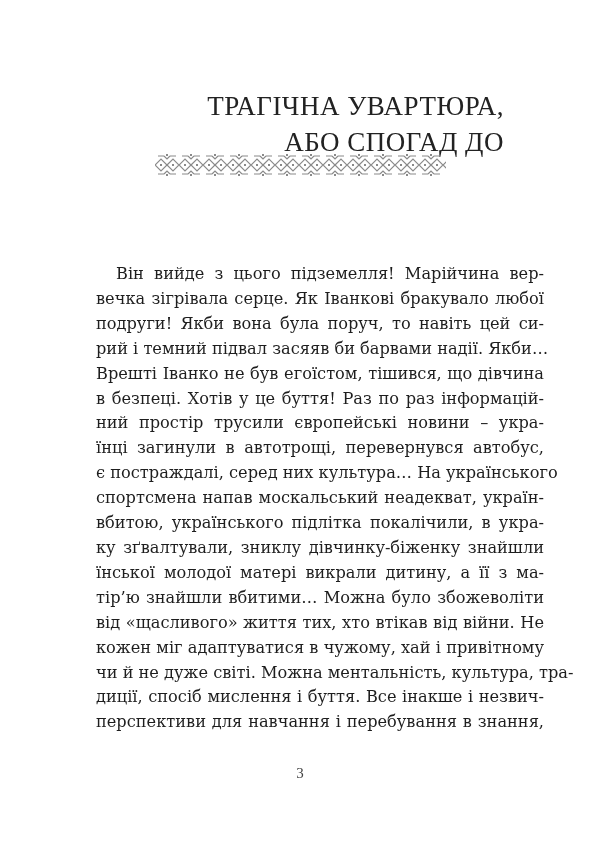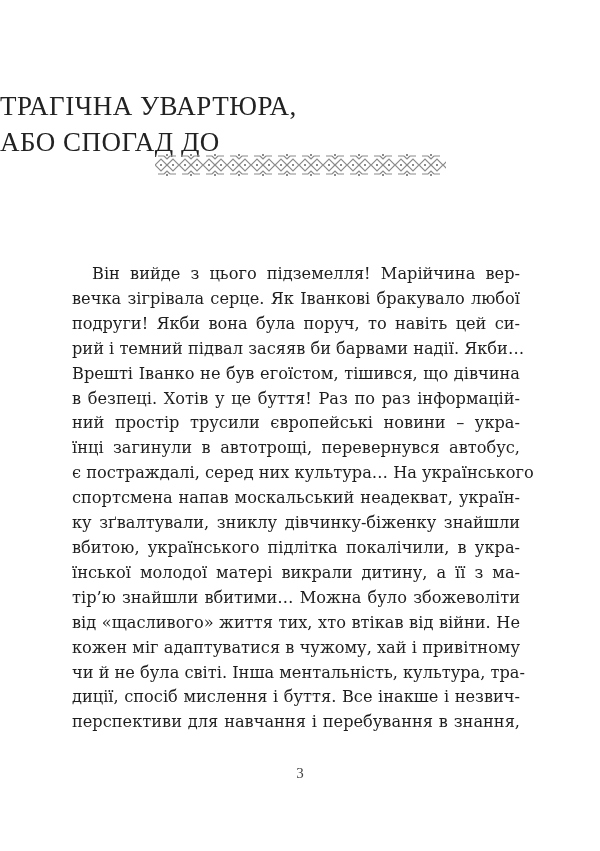--- a/index.html
+++ b/index.html
@@ -1,26 +1,26 @@
 <!DOCTYPE html>
 <html><head>
 <meta charset="utf-8">
 <style>
   html, body { margin: 0; padding: 0; background: #ffffff; }
   body { width: 600px; height: 851px; position: relative; overflow: hidden; color: #1c1c1c; }
   .title {
-    position: absolute; left: 0; top: 88px; width: 504px; text-align: left;
+    position: absolute; left: 0; top: 88px; width: 504px; text-align: right;
     font-family: "Liberation Serif", serif; font-size: 27px; line-height: 36px;
     letter-spacing: 0.5px; color: #222;
   }
   .ornament {
     position: absolute; left: 155px; top: 153px; width: 291px; height: 24px;
   }
   .body-text {
-    position: absolute; left: 72px; top: 262px; width: 448px;
+    position: absolute; left: 96px; top: 262px; width: 448px;
     font-family: "DejaVu Serif", serif; font-size: 16.2px; line-height: 24.9px;
     color: #1e1e1e;
   }
   .line { display: block; white-space: nowrap; text-align: justify; text-align-last: justify; }
   .line.first { text-indent: 20px; }
   .page-number {
     position: absolute; left: 0; width: 600px; top: 765px; text-align: center;
     font-family: "Liberation Serif", serif; font-size: 15px; color: #444;
   }
 </style>
@@ -57,24 +57,24 @@
   <span class="line first">Він вийде з цього підземелля! Марійчина вер-</span>
   <span class="line">вечка зігрівала серце. Як Іванкові бракувало любої</span>
   <span class="line">подруги! Якби вона була поруч, то навіть цей си-</span>
   <span class="line">рий і темний підвал засяяв би барвами надії. Якби…</span>
   <span class="line">Врешті Іванко не був егоїстом, тішився, що дівчина</span>
   <span class="line">в безпеці. Хотів у це буття! Раз по раз інформацій-</span>
   <span class="line">ний простір трусили європейські новини – укра-</span>
   <span class="line">їнці загинули в автотрощі, перевернувся автобус,</span>
   <span class="line">є постраждалі, серед них культура… На українського</span>
   <span class="line">спортсмена напав москальський неадекват, україн-</span>
+  <span class="line">вбитою, українського підлітка покалічили, в укра-</span>
   <span class="line">ку зґвалтували, зниклу дівчинку-біженку знайшли</span>
-  <span class="line">вбитою, українського підлітка покалічили, в укра-</span>
   <span class="line">їнської молодої матері викрали дитину, а її з ма-</span>
   <span class="line">тір’ю знайшли вбитими… Можна було збожеволіти</span>
   <span class="line">від «щасливого» життя тих, хто втікав від війни. Не</span>
   <span class="line">кожен міг адаптуватися в чужому, хай і привітному</span>
-  <span class="line">чи й не була світі. Інша ментальність, культура, тра-</span>
+  <span class="line">чи й не дуже світі. Можна ментальність, культура, тра-</span>
   <span class="line">диції, спосіб мислення і буття. Все інакше і незвич-</span>
   <span class="line">перспективи для навчання і перебування в знання,</span>
 </div>
 
 <div class="page-number">3</div>
 
 </body></html>

